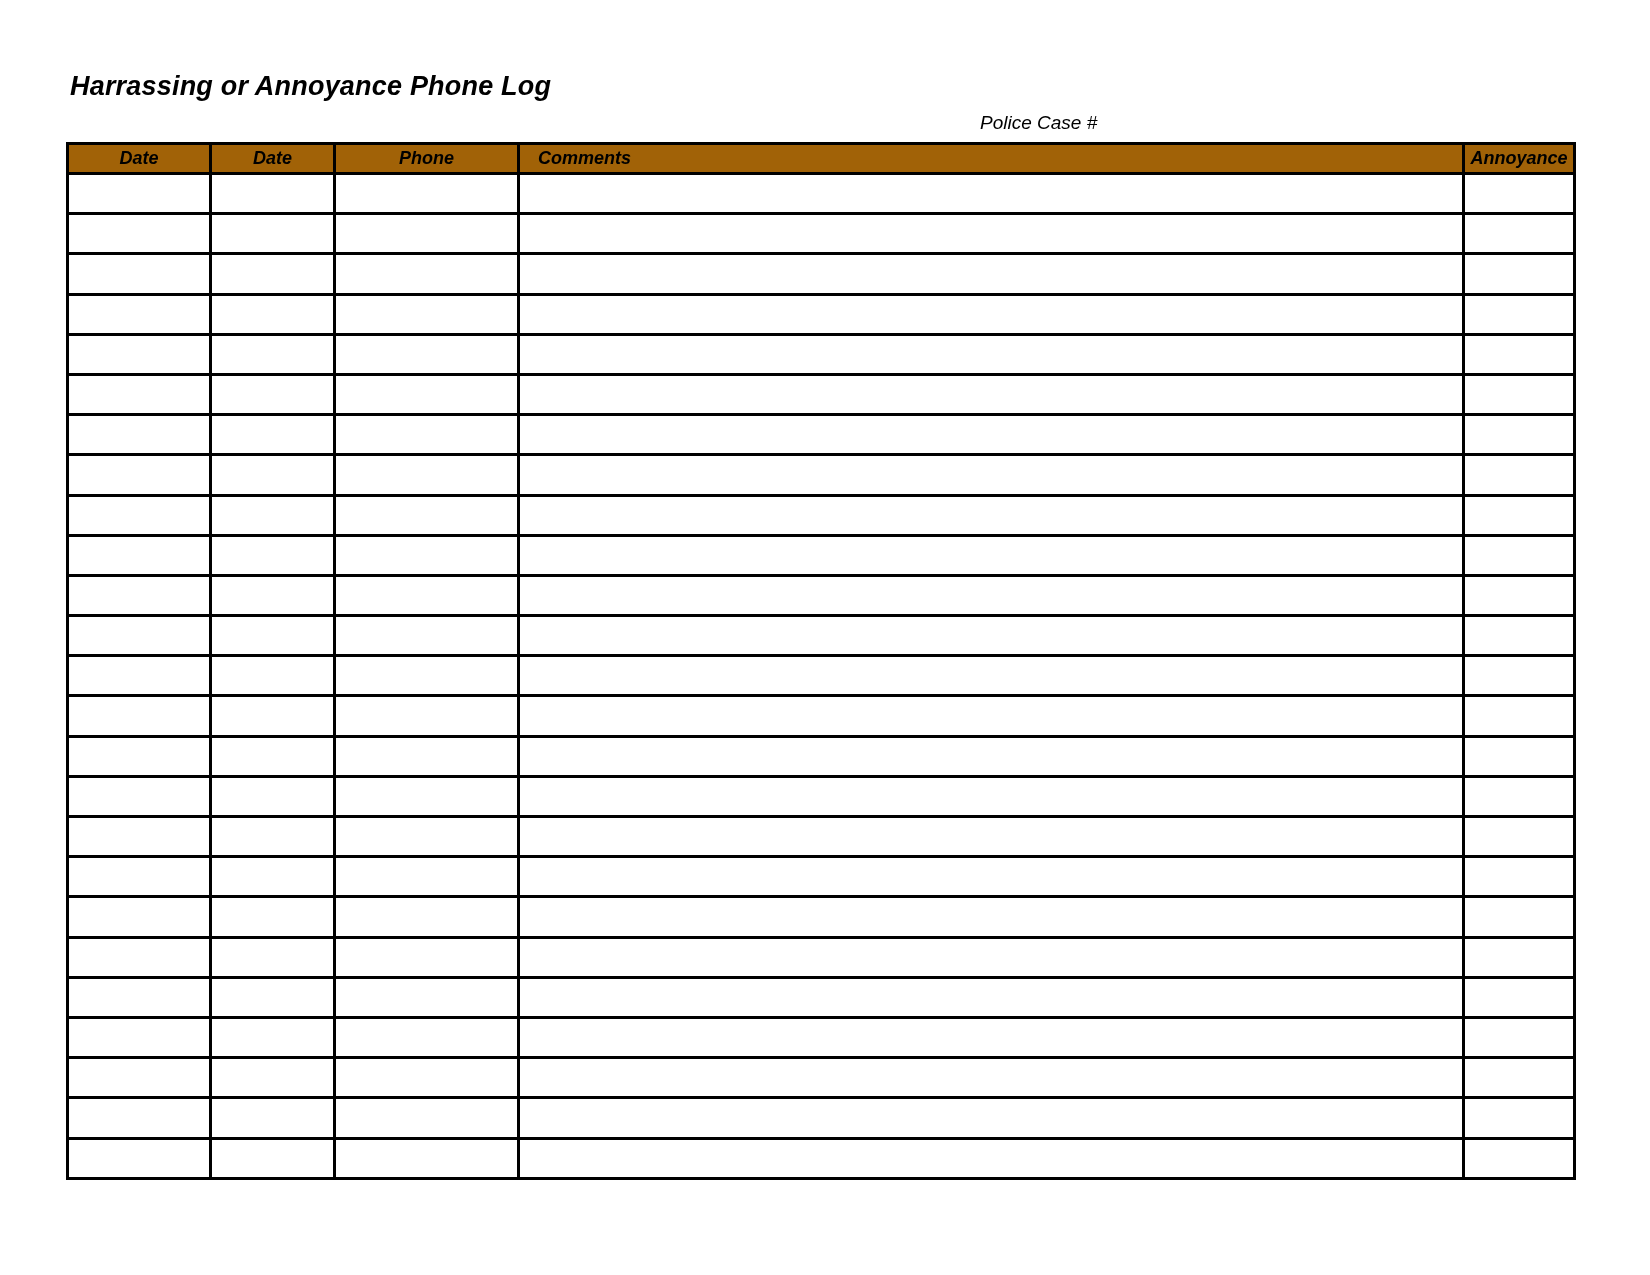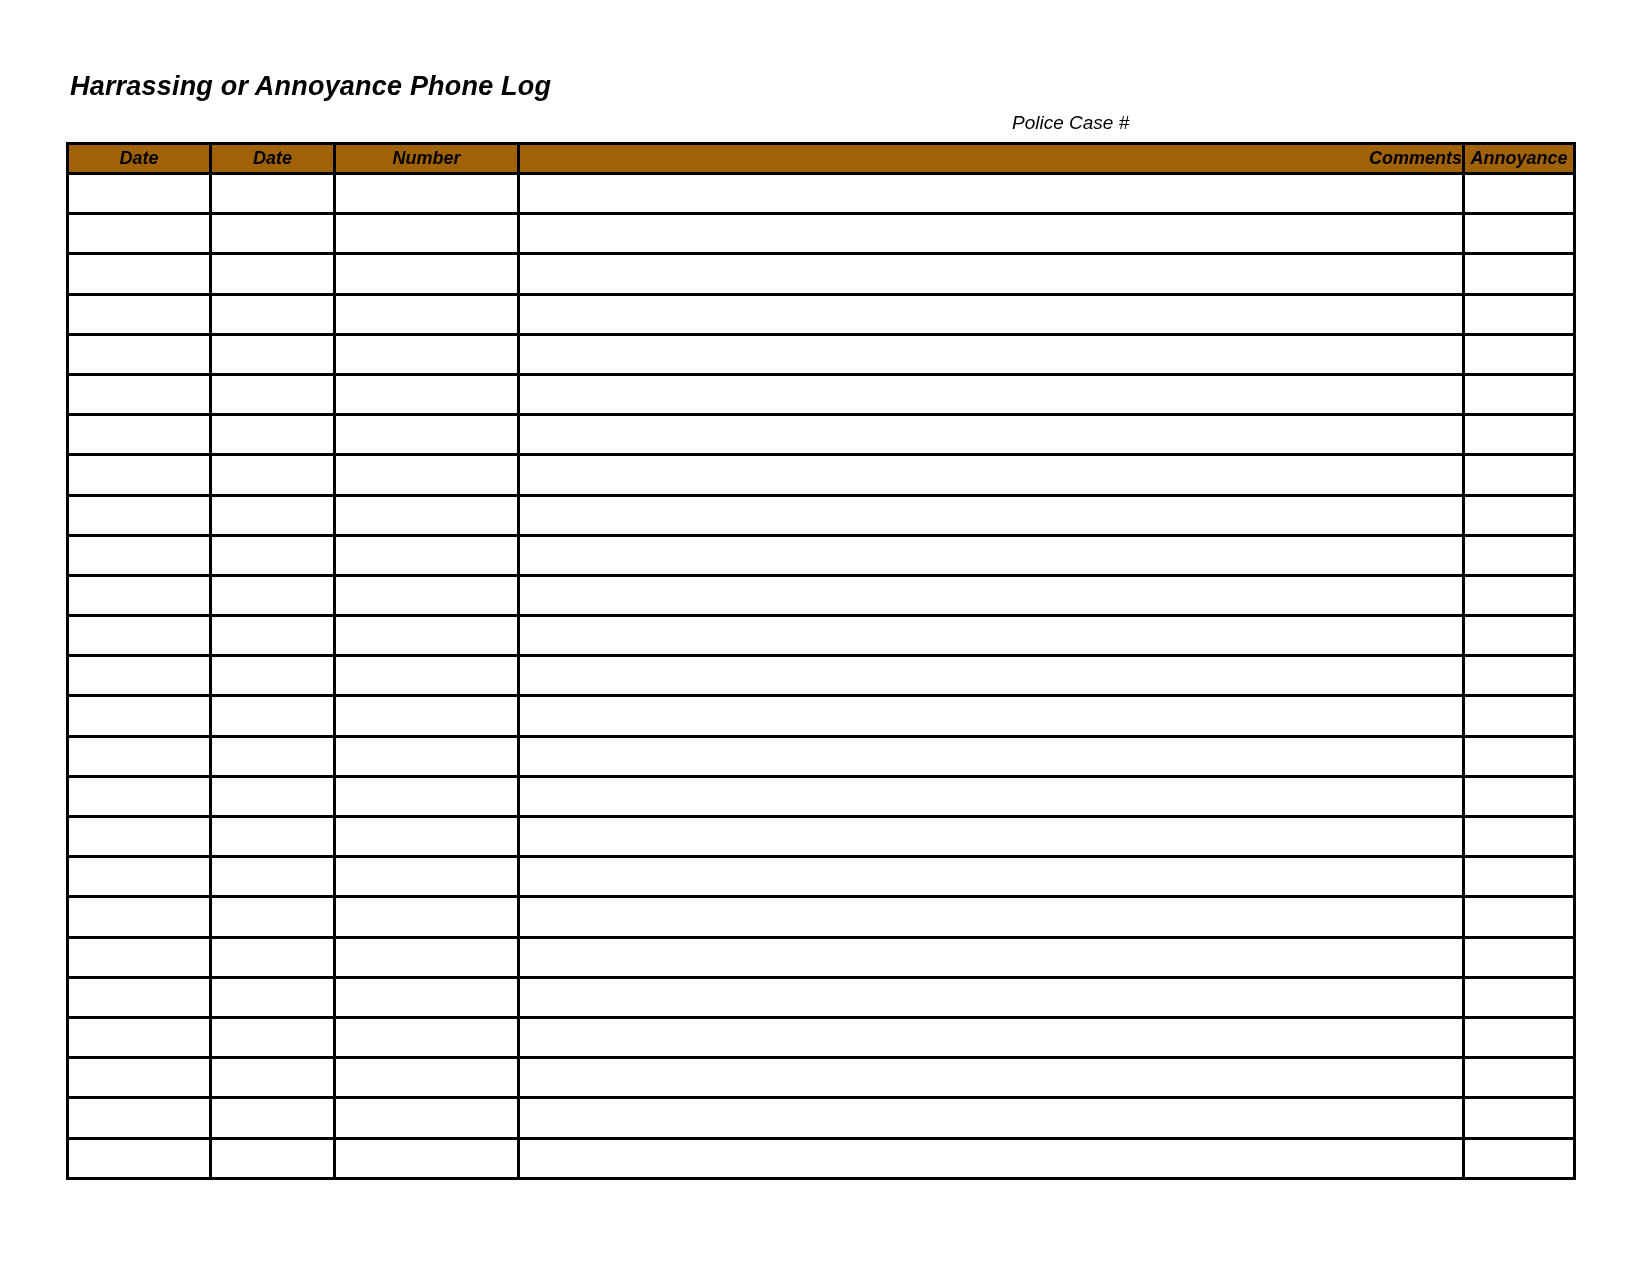--- a/index.html
+++ b/index.html
@@ -27,21 +27,20 @@
     letter-spacing: 0.2px;
     white-space: nowrap;
   }
   .police-case {
     position: absolute;
     left: 980px;
     top: 112px;
     font-size: 19px;
     font-style: italic;
     white-space: nowrap;
-    margin-left: 32px;
   }
   table.log {
     position: absolute;
     left: 66px;
     top: 142px;
     width: 1507px;
     border-collapse: collapse;
     table-layout: fixed;
   }
   table.log th,
@@ -53,21 +52,21 @@
   table.log th {
     background: #a16207;
     height: 27px;
     font-size: 18px;
     font-weight: bold;
     font-style: italic;
     text-align: center;
     vertical-align: middle;
   }
   table.log th.align-left {
-    text-align: right;
+    text-align: left;
     padding-left: 18px;
   }
   table.log td {
     background: #ffffff;
     height: 37.2px;
     font-size: 15px;
   }
 </style>
 </head>
 <body>
@@ -83,21 +82,21 @@
       <col style="width:143px">
       <col style="width:124px">
       <col style="width:184px">
       <col style="width:945px">
       <col style="width:111px">
     </colgroup>
     <thead>
       <tr>
         <th>Date</th>
         <th>Date</th>
-        <th>Number</th>
+        <th>Phone</th>
         <th class="align-left">Comments</th>
         <th>Annoyance</th>
       </tr>
     </thead>
     <tbody>
         <tr>
           <td></td>
           <td></td>
           <td></td>
           <td></td>

